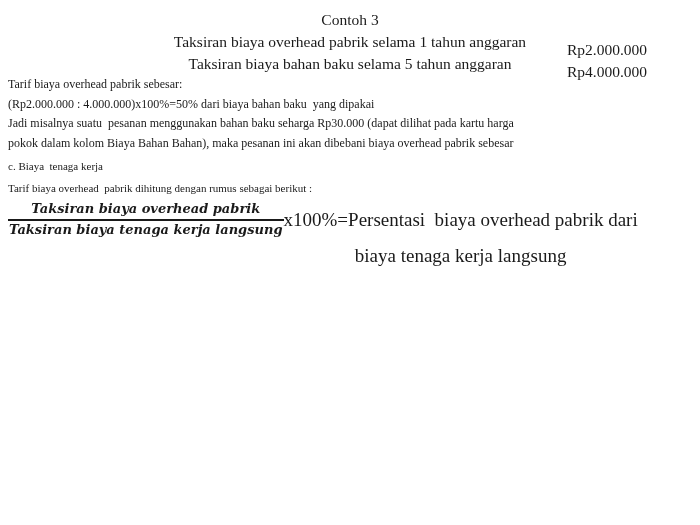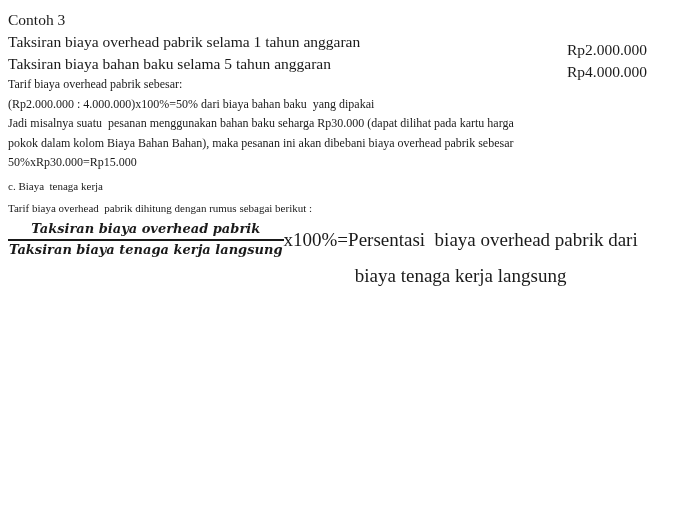--- a/index.html
+++ b/index.html
@@ -9,21 +9,21 @@
     width: 700px;
     height: 525px;
     background: #ffffff;
     overflow: hidden;
     font-family: "Liberation Serif", serif;
     color: #1a1a1a;
     padding: 9px 8px 0 8px;
   }
   .txt { white-space: pre-wrap; }
   .block-a { font-size: 15.5px; }
-  .block-a .line { line-height: 22px; height: 22px; }
+  .block-a .line { line-height: 22px; height: 22px; text-align: center; }
   .budget-row { position: relative; }
   .budget-row .value { position: absolute; left: 559px; top: 8px; }
   .block-b { font-size: 12px; }
   .block-b .line { line-height: 19.5px; }
   .block-c { font-size: 11px; margin-top: 2px; }
   .block-c .line { line-height: 22px; height: 22px; }
   .formula {
     display: flex;
     align-items: flex-start;
     margin-top: 2px;
@@ -66,21 +66,20 @@
       <span class="txt">Taksiran biaya bahan baku selama 5 tahun anggaran</span>
       <span class="value txt">Rp4.000.000</span>
     </div>
   </div>
 
   <div class="block-b">
     <div class="line txt">Tarif biaya overhead pabrik sebesar:</div>
     <div class="line txt">(Rp2.000.000 : 4.000.000)x100%=50% dari biaya bahan baku  yang dipakai</div>
     <div class="line txt">Jadi misalnya suatu  pesanan menggunakan bahan baku seharga Rp30.000 (dapat dilihat pada kartu harga</div>
     <div class="line txt">pokok dalam kolom Biaya Bahan Bahan), maka pesanan ini akan dibebani biaya overhead pabrik sebesar</div>
-    <div class="line txt">50%xRp30.000=Rp15.000</div>
   </div>
 
   <div class="block-c">
     <div class="line txt">c. Biaya  tenaga kerja</div>
     <div class="line txt">Tarif biaya overhead  pabrik dihitung dengan rumus sebagai berikut :</div>
   </div>
 
   <div class="formula">
     <div class="fraction">
       <div class="numerator txt">Taksiran biaya overhead pabrik</div>

